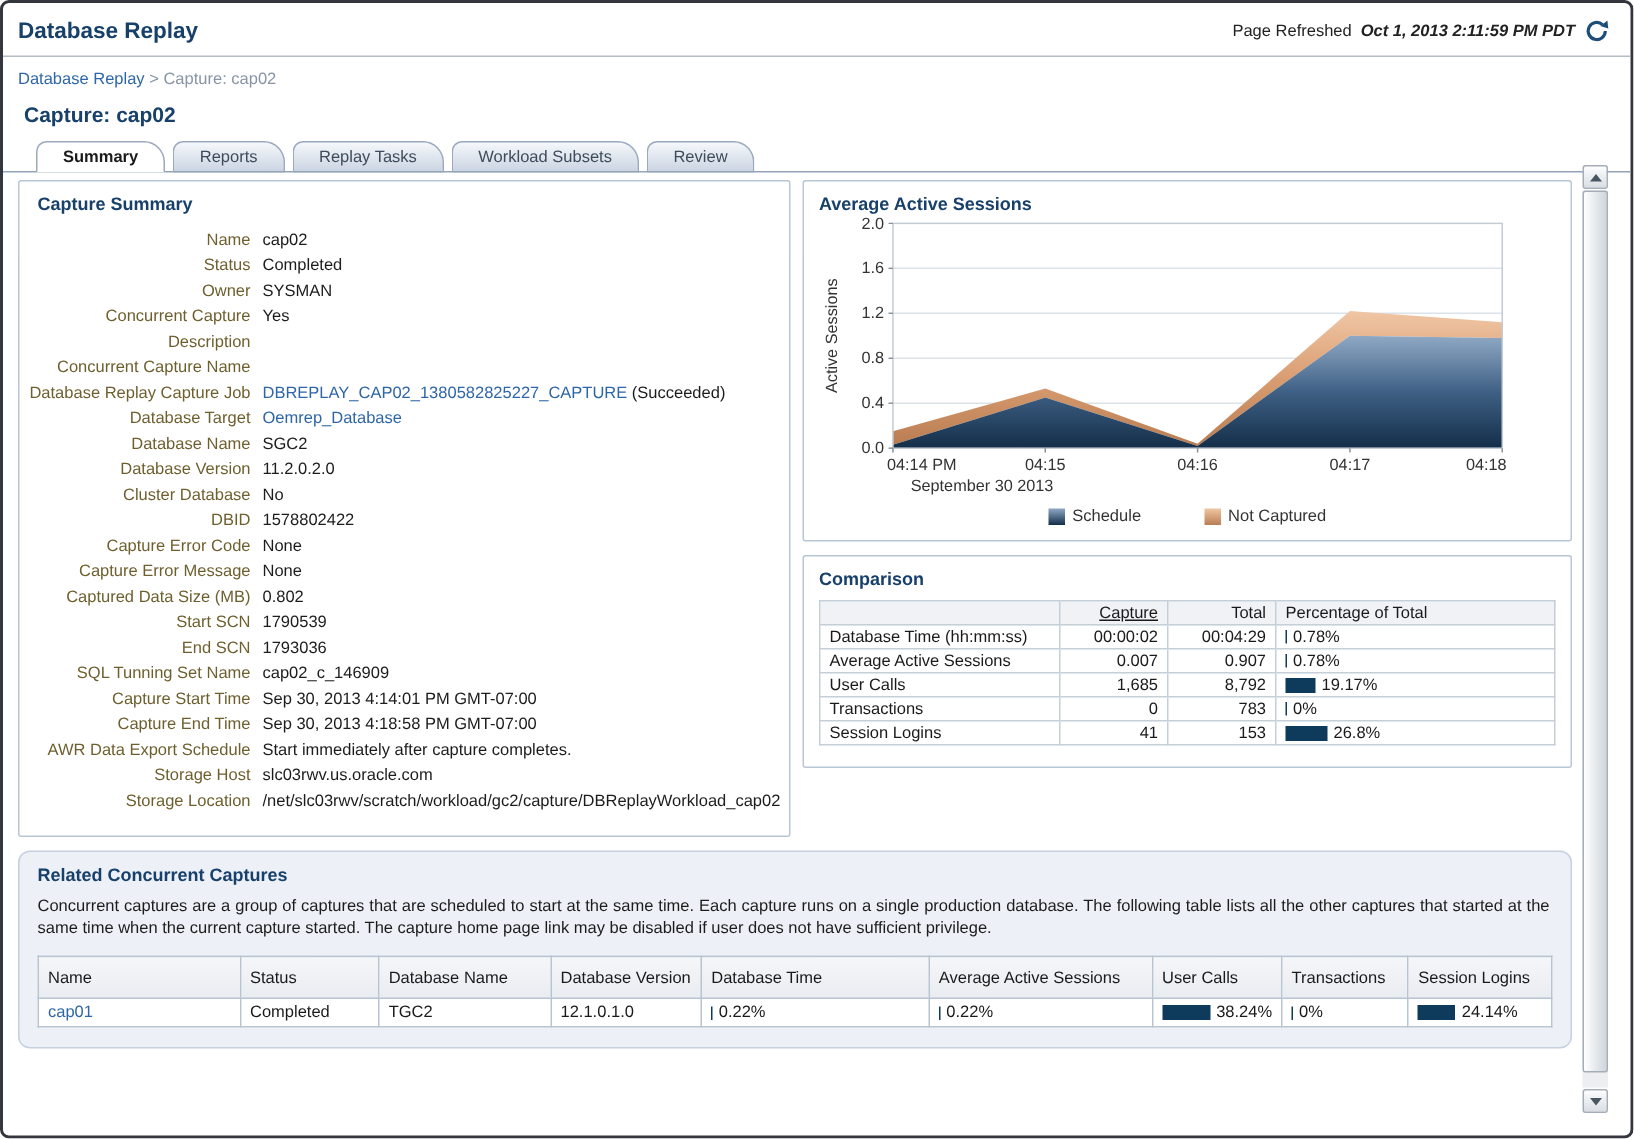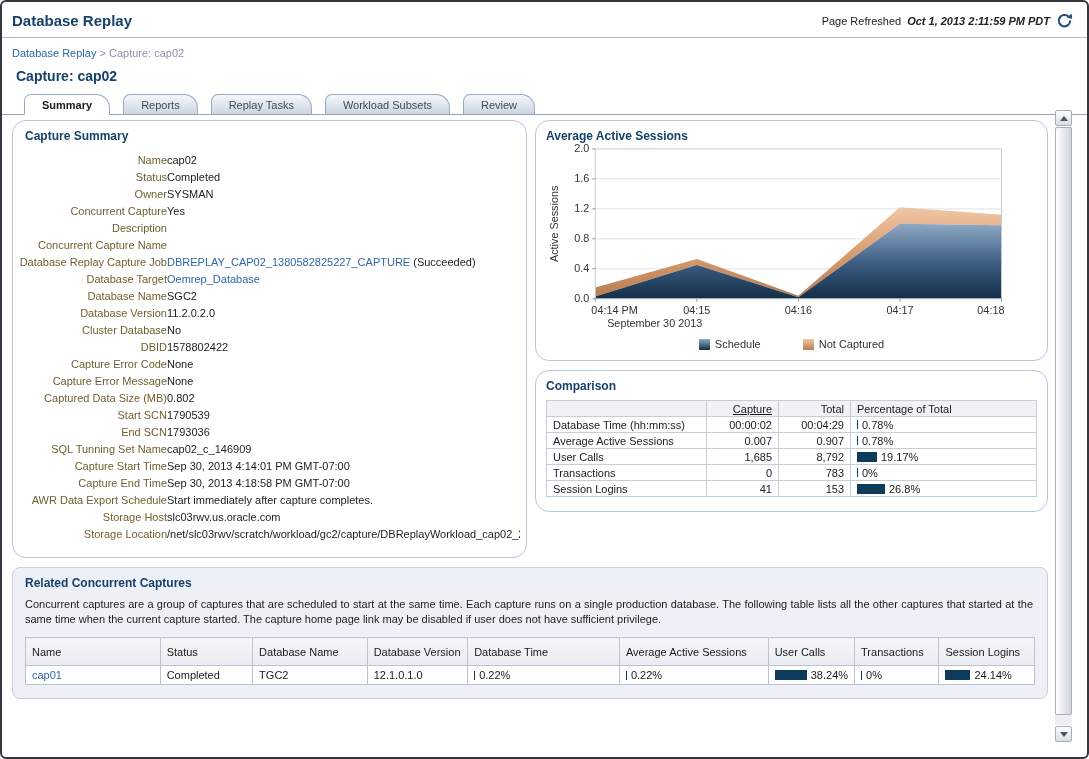--- a/index.html
+++ b/index.html
@@ -11,39 +11,39 @@
   .hdr-title { font-size:15px; font-weight:bold; color:#17406B; }
   .refresh-line { font-size:11px; color:#222; display:flex; align-items:center; gap:6px; }
   .refresh-line b { font-weight:bold;font-style:italic; }
   .hdr-rule { border-top:1px solid #B4BCC6; margin-top:5px; }
 
   .crumbs { font-size:11px; margin:9px 0 0 10px; color:#8795A6; }
   .crumbs a { color:#2E66A7; text-decoration:none; cursor:pointer; }
   .page-title { font-size:14px; font-weight:bold; color:#17406B; margin:9px 0 0 14px; }
 
   
-  .tabbar { display:flex; align-items:flex-end; gap:13px; padding-left:22px; margin-top:7px; border-bottom:1px solid #93A4B8; height:24px; }
+  .tabbar { display:flex; align-items:flex-end; gap:5px; padding-left:22px; margin-top:7px; border-bottom:1px solid #93A4B8; height:24px; }
   .tab { font-size:11px; color:#3D4B5A; padding:4px 17px 3px; border:1px solid #9AA9BE; border-bottom:1px solid #93A4B8; margin-bottom:-1px;
          border-radius:7px 14px 0 0; background:linear-gradient(#F5F8FB,#CBD5E2); cursor:pointer; }
   .tab.active { background:#fff; font-weight:bold; color:#1A1A1A; border-bottom-color:#fff; }
 
   
   .content { margin:5px 0 0 10px; width:1036px; }
   .cols { display:flex; gap:8px; align-items:flex-start; }
   .right-col { display:flex; flex-direction:column; gap:9px; width:513px; }
 
-  .panel { border:1px solid #B9C6D6; border-radius:14px; background:#fff; }
+  .panel { border:1px solid #B9C6D6; border-radius:2px; background:#fff; }
   .panel-title { font-size:12px; font-weight:bold; color:#17406B; }
 
   
   .summary-panel { width:515px; padding:8px 6px 12px 6px; }
   .summary-panel .panel-title { margin:0 0 11px 6px; }
   .field-row { display:flex; font-size:11px; margin-bottom:4px; line-height:13px; }
   .field-label { width:148px; min-width:148px; text-align:right; color:#6E5F2E; }
-  .field-value { color:#1c1c1c; white-space:nowrap; overflow:hidden; flex:1; }
+  .field-value { margin-left:8px; color:#1c1c1c; white-space:nowrap; overflow:hidden; flex:1; }
   .val-link { color:#2E66A7; text-decoration:none; cursor:pointer; }
 
   
   .chart-panel { padding:8px 10px 6px; }
   .chart-panel svg { display:block; width:100%; height:auto; }
   svg text { font-family:"Liberation Sans", sans-serif; font-size:11px; fill:#333; }
   .legend { display:flex; justify-content:center; gap:42px; margin:2px 0 4px; }
   .legend-item { display:flex; align-items:center; gap:5px; font-size:11px; color:#333; }
   .legend-swatch { width:11px; height:11px; }
 

